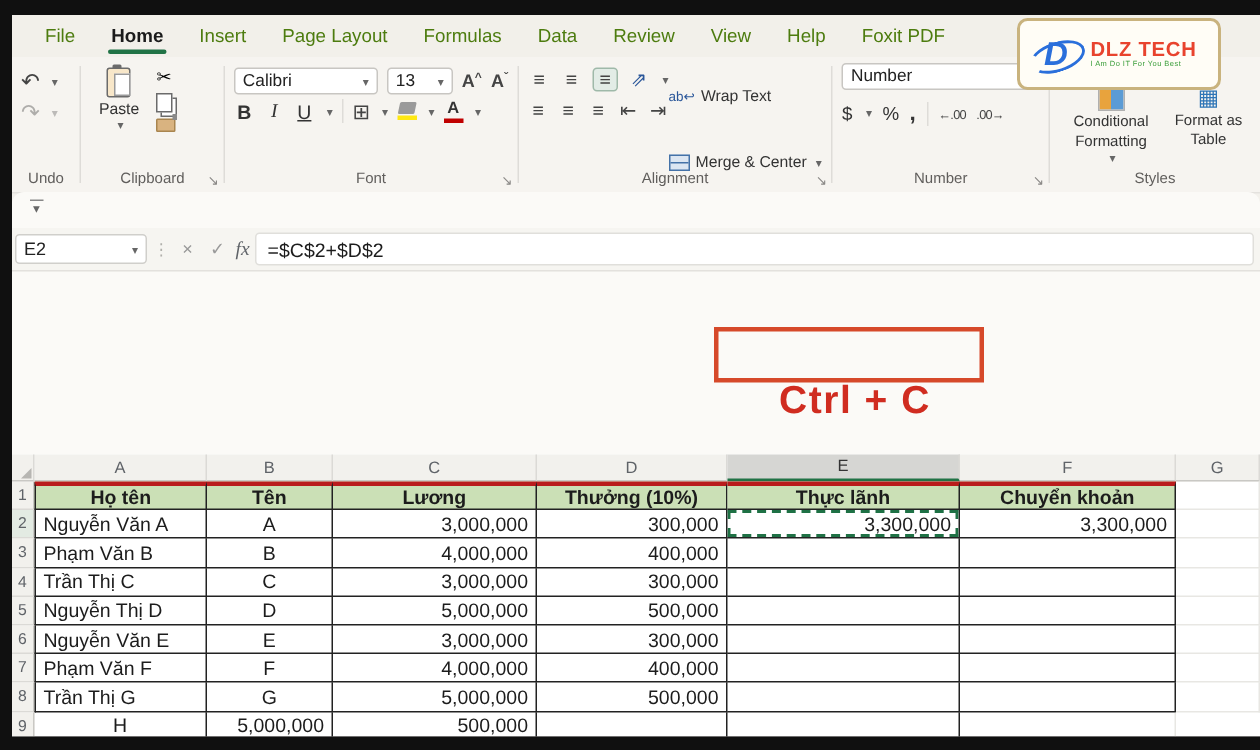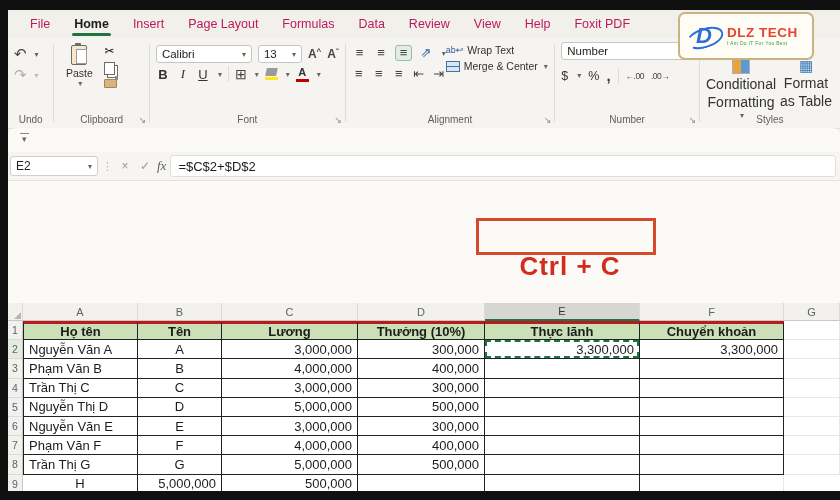--- a/index.html
+++ b/index.html
@@ -4,21 +4,21 @@
 <style>
   html,body{margin:0;padding:0;background:#101010;font-family:"Liberation Sans",sans-serif;}
   #screen{position:relative;width:840px;height:500px;overflow:hidden;background:#101010;}
   .frame-top{position:absolute;left:0;top:0;width:840px;height:10px;background:#101010;}
   .frame-left{position:absolute;left:0;top:0;width:8px;height:500px;background:#101010;}
   .frame-bottom{position:absolute;left:0;top:491px;width:840px;height:9px;background:#101010;}
   #app{position:absolute;left:8px;top:10px;width:832px;height:481px;background:#f3f1ec;overflow:hidden;}
 
   
   .menubar{position:absolute;left:0;top:0;width:832px;height:28px;background:#f2f0ea;display:flex;align-items:center;padding-left:12px;box-sizing:border-box;gap:4px;}
-  .tab{position:relative;font-size:12.5px;color:#be185d;padding:4px 10px;cursor:default;white-space:nowrap;}
+  .tab{position:relative;font-size:12.5px;color:#4d7c0f;padding:4px 10px;cursor:default;white-space:nowrap;}
   .tab.active{font-weight:bold;color:#1b1b1b;}
   .tab.active::after{content:"";position:absolute;left:8px;right:8px;bottom:-1px;height:3px;border-radius:2px;background:#217346;}
 
   
   .ribbon{position:absolute;left:0;top:28px;width:832px;height:90px;background:#f6f4f0;display:flex;overflow:hidden;border-bottom:1px solid #e4e2de;}
   .rgroup{position:relative;display:flex;flex-direction:column;box-sizing:border-box;padding:4px 4px 0 6px;}
   .rsep{width:1px;background:#dedcd8;margin:6px 0;}
   .glabel{position:absolute;bottom:3px;left:0;right:0;text-align:center;font-size:10px;color:#605e5c;}
   .launcher{position:absolute;right:3px;bottom:3px;font-size:9px;color:#8a8886;}
   .gcontent{flex:1;}
@@ -56,35 +56,35 @@
   .minisep{width:1px;height:16px;background:#dedcd8;}
   .bucket{width:11px;height:8px;background:#9a9a9a;transform:skewX(-12deg);border-radius:1px;}
   .colorbar{display:block;width:13px;height:3px;margin-top:1px;}
   .stack{display:flex;flex-direction:column;align-items:center;line-height:1;}
   
   .g-align{width:212px;}
   .al-left{display:flex;flex-direction:column;width:94px;}
   .al-ic{font-size:13px;color:#444;width:18px;text-align:center;line-height:1.1;}
   .sel-btn{border:1px solid #9fb9a9;background:#e2ece6;border-radius:3px;}
   .al-right{display:flex;flex-direction:column;justify-content:flex-start;}
-  .txtbtn{display:flex;align-items:center;gap:4px;font-size:10.5px;color:#333;margin:2px 0;white-space:nowrap;}
+  .txtbtn{display:flex;align-items:center;gap:4px;font-size:10.5px;color:#333;margin:16px 0;white-space:nowrap;}
   .wrap-ic{font-size:9px;color:#2b579a;line-height:1;}
   .merge-ic{width:12px;height:9px;border:1px solid #4472a8;background:#dce6f2;position:relative;}
   .merge-ic::after{content:"";position:absolute;left:0;right:0;top:4px;height:1px;background:#4472a8;}
   .g-align .gcontent{display:flex;}
   
   .g-number{width:146px;}
   .numfmt{width:128px;}
   .numsyms{display:flex;align-items:center;gap:7px;margin-top:7px;font-size:12.5px;color:#333;}
   .decimals{font-size:8.5px;color:#444;letter-spacing:-.5px;}
   
   .g-styles{flex:1;min-width:140px;}
   .cf-btn{display:flex;flex-direction:column;align-items:center;width:80px;}
   .cf-ic{width:16px;height:14px;background:linear-gradient(90deg,#e8a33d 50%,#5b9bd5 50%);border:1px solid #b0b0b0;margin-bottom:2px;}
-  .cf-label{font-size:14px;color:#333;text-align:center;line-height:1.25;}
+  .cf-label{font-size:10px;color:#333;text-align:center;line-height:1.25;}
   .ft-btn{display:flex;flex-direction:column;align-items:center;width:70px;}
   .ft-ic{font-size:15px;color:#2e75b6;line-height:1;margin-bottom:2px;}
   .g-styles .gcontent{display:flex;align-items:flex-start;padding-top:16px;}
 
   
   .lower-panel{position:absolute;left:0;top:118px;width:832px;height:363px;background:#fbfaf7;border-radius:8px 8px 0 0;}
   .collapse-strip{height:24px;position:relative;}
   .collapse-ic{position:absolute;left:12px;top:5px;font-size:9px;color:#666;border-top:1px solid #888;padding:0 2px;line-height:1.2;}
   .fbar{height:28px;display:flex;align-items:center;padding:0 4px 0 2px;gap:4px;background:#f6f5f1;border-bottom:1px solid #e3e1dd;}
   .namebox{width:88px;height:20px;background:#fff;border:1px solid #d0cfcb;border-radius:3px;display:flex;align-items:center;justify-content:space-between;font-size:12px;color:#222;padding:0 5px;box-sizing:border-box;}

